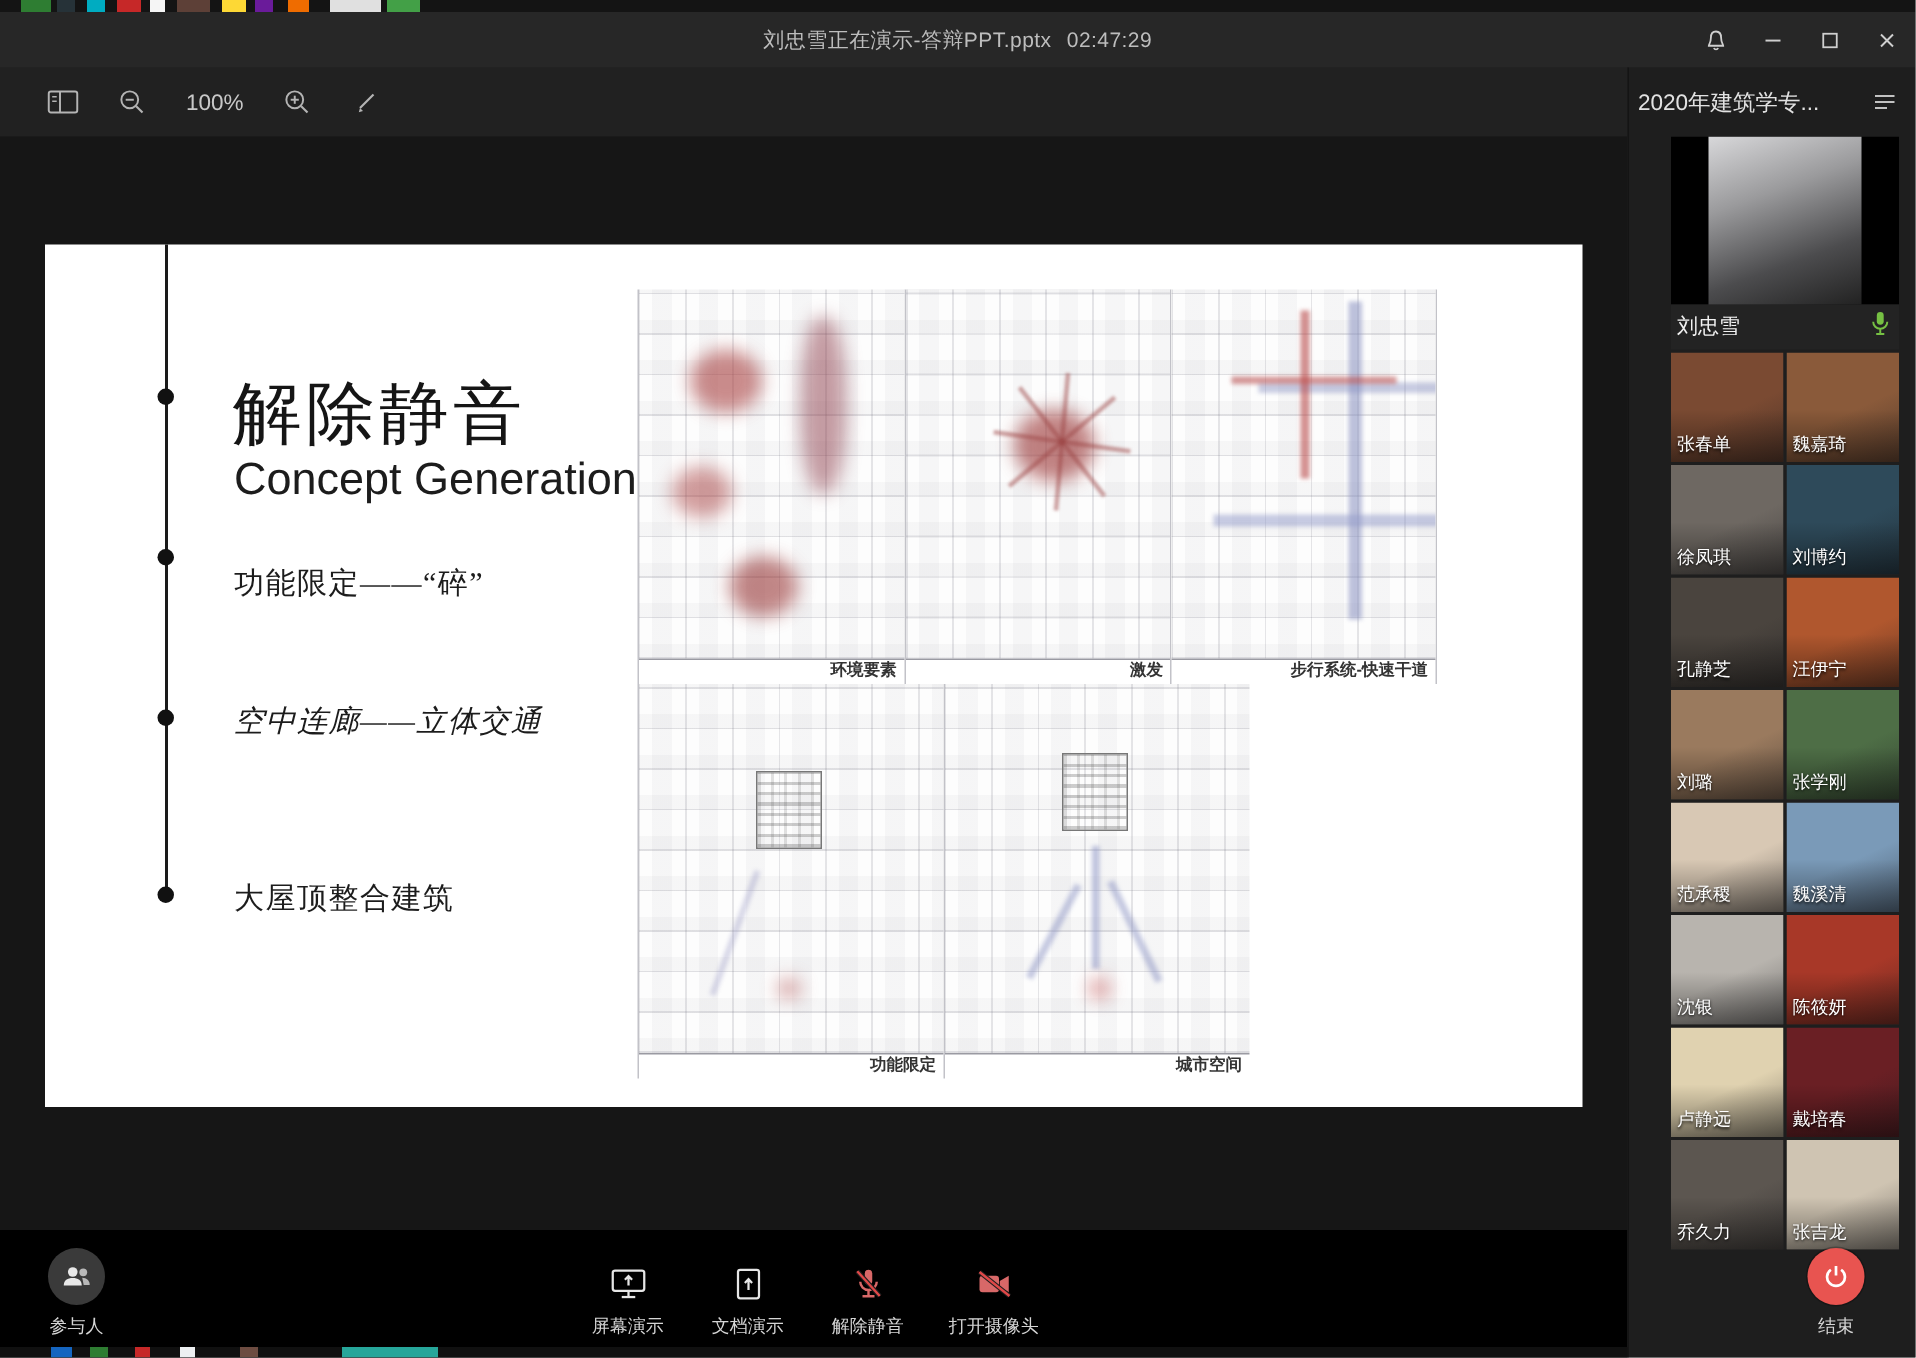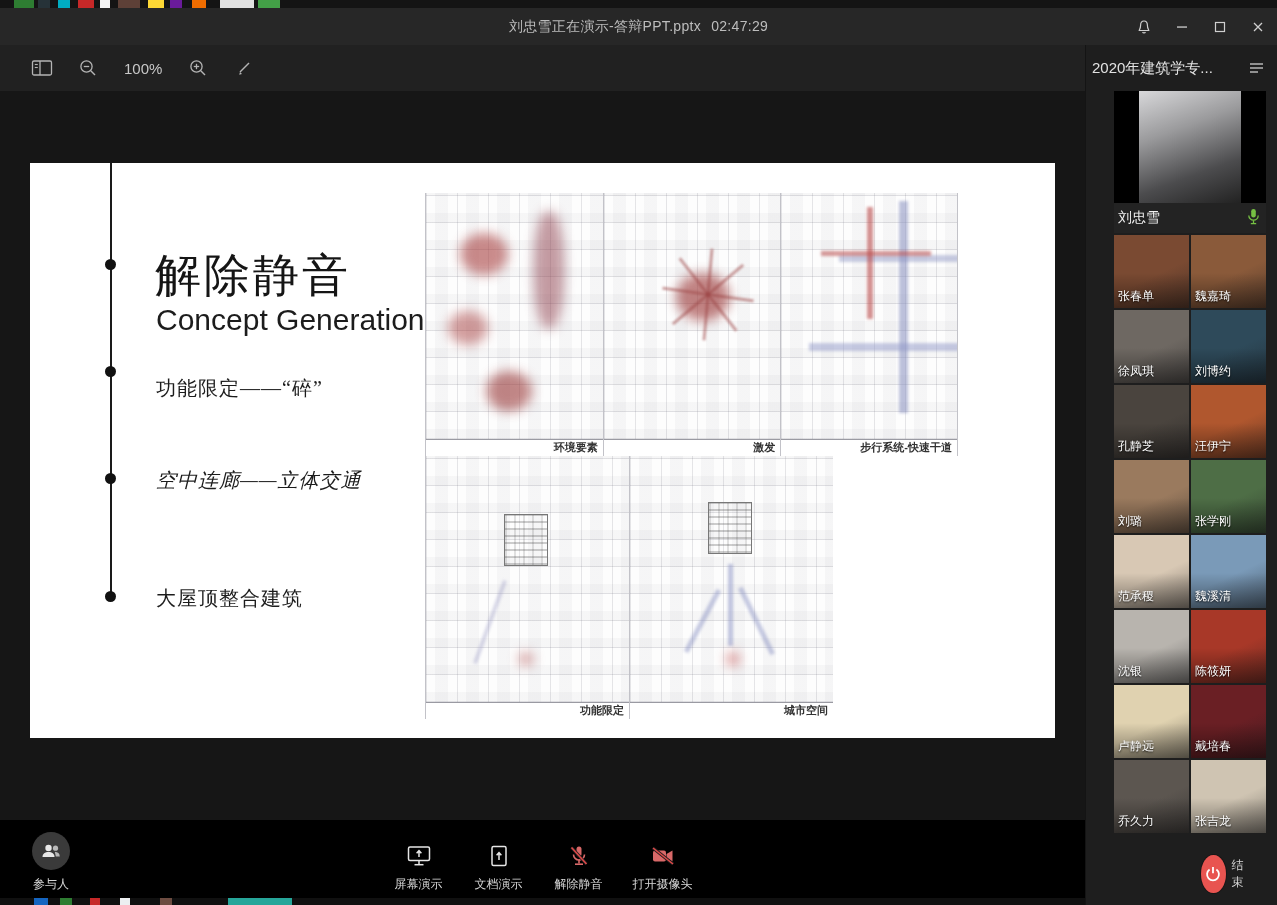--- a/index.html
+++ b/index.html
@@ -80,21 +80,21 @@
   .pt-img { width:102px; height:100%; margin:auto; background:linear-gradient(160deg,#d8d8da 0%,#9a9a9c 35%,#4c4c4e 70%,#222 100%); }
   .pt-namerow { height:30px; display:flex; align-items:center; justify-content:space-between; padding:0 6px 0 4px; background:#232323; }
   .pt-name { font-size:14px; color:#f2f2f2; }
 
   .tile-grid { display:grid; grid-template-columns:75px 75px; gap:2px; }
   .tile { height:73px; position:relative; overflow:hidden; cursor:pointer; }
   .tile .tphoto { position:absolute; inset:0; }
   .tile::after { content:""; position:absolute; inset:0; background:linear-gradient(180deg, rgba(0,0,0,0) 52%, rgba(0,0,0,.42)); z-index:1; }
   .tile .tname { position:absolute; left:4px; bottom:3px; z-index:2; font-size:12px; color:#fff; text-shadow:0 1px 2px rgba(0,0,0,.9); }
 
-  .end-area { position:absolute; left:115px; bottom:12px; width:46px; display:flex; flex-direction:row; align-items:center; gap:6px; z-index:5; }
+  .end-area { position:absolute; left:115px; bottom:12px; width:46px; display:flex; flex-direction:column; align-items:center; gap:6px; z-index:5; }
   .end-btn { width:38px; height:38px; border-radius:50%; background:#e85450; display:flex; align-items:center; justify-content:center; cursor:pointer; box-shadow:0 0 0 1px rgba(0,0,0,.25); }
 
   
   .bottom-strip { position:absolute; left:0; bottom:0; width:1085px; height:7px; background:#101010; }
   .bottom-strip i { position:absolute; top:0; height:7px; display:block; }
 </style>
 </head>
 <body>
 
 <div class="top-strip">

